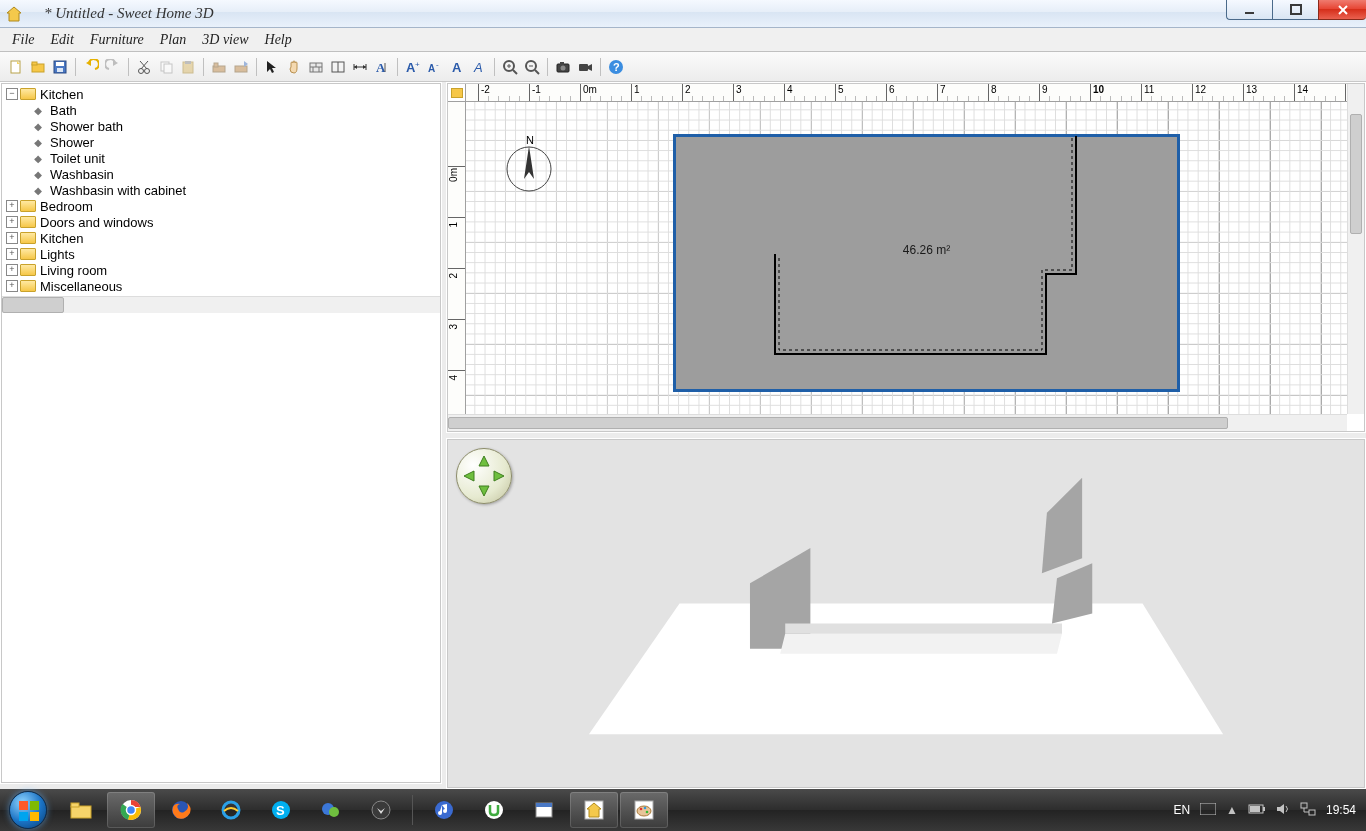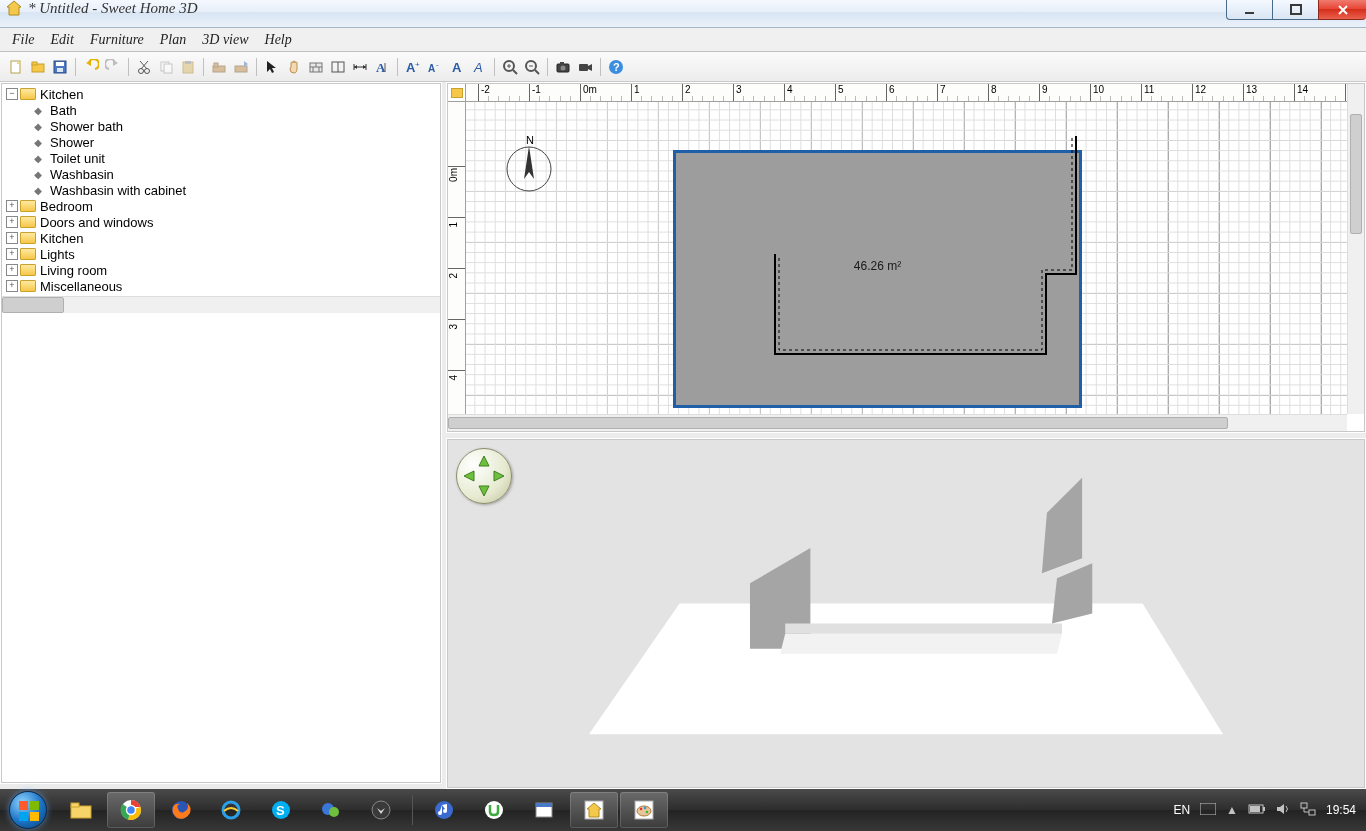--- a/index.html
+++ b/index.html
@@ -1,19 +1,19 @@
 <!DOCTYPE html>
 <html><head>
 <meta charset="utf-8">
 <style>
 * { margin:0; padding:0; box-sizing:border-box; }
 body { font-family: "Segoe UI", Arial, sans-serif; font-size:13px; overflow:hidden; width:1366px; height:831px; background:#fff; position:relative; }
 
 
-.titlebar { height:28px; background:linear-gradient(to bottom,#f5f9ff 0%,#e6eef8 45%,#d9e5f3 46%,#e9f1fb 100%); border-bottom:1px solid #a5b5c9; display:flex; padding-left:6px; position:relative; }
+.titlebar { height:28px; background:linear-gradient(to bottom,#f5f9ff 0%,#e6eef8 45%,#d9e5f3 46%,#e9f1fb 100%); border-bottom:1px solid #a5b5c9; display:flex; align-items:center; padding-left:6px; position:relative;gap:16px; }
 .titlebar .app-icon { width:16px; height:16px; margin-right:6px; display:inline-flex; align-items:center; justify-content:center; }
 .titlebar .title { font-family:"Comic Sans MS","Segoe Script",cursive; font-size:15px; font-style:italic; color:#333; }
 .winbtns { position:absolute; right:0; top:0; display:flex; height:20px; }
 .winbtn { width:46px; height:20px; border:1px solid #4a6a8a; border-top:none; border-right:none; display:flex; align-items:center; justify-content:center; font-size:12px; color:#222; }
 .winbtn.min { background:linear-gradient(to bottom,#f5f9ff,#d9e5f3); border-radius:0 0 0 4px;}
 .winbtn.max { background:linear-gradient(to bottom,#f5f9ff,#d9e5f3); }
 .winbtn.close { width:48px; background:linear-gradient(to bottom,#ef7b6f 0%,#e74736 45%,#d42b17 46%,#ea614f 100%); color:#fff; border-radius:0 0 4px 0; border-color:#8a2a1a;}
 
 
 .menubar { height:24px; display:flex; align-items:center; padding:0 4px; border-bottom:1px solid #c0c0c0; background:#f0f0f0; }
@@ -442,21 +442,21 @@
             <div class="rh" style="left: 522px;">8</div>
             <div class="rh minor" style="left: 532.2px;"></div>
             <div class="rh minor" style="left: 542.4px;"></div>
             <div class="rh minor" style="left: 552.6px;"></div>
             <div class="rh minor" style="left: 562.8px;"></div>
             <div class="rh" style="left: 573px;">9</div>
             <div class="rh minor" style="left: 583.2px;"></div>
             <div class="rh minor" style="left: 593.4px;"></div>
             <div class="rh minor" style="left: 603.6px;"></div>
             <div class="rh minor" style="left: 613.8px;"></div>
-            <div class="rh" style="left: 624px;">10</div>
+            <div class="rh" style="left: 624px; font-weight: bold;">10</div>
             <div class="rh minor" style="left: 634.2px;"></div>
             <div class="rh minor" style="left: 644.4px;"></div>
             <div class="rh minor" style="left: 654.6px;"></div>
             <div class="rh minor" style="left: 664.8px;"></div>
             <div class="rh" style="left: 675px; text-align: right;">11</div>
             <div class="rh minor" style="left: 685.2px;"></div>
             <div class="rh minor" style="left: 695.4px;"></div>
             <div class="rh minor" style="left: 705.6px;"></div>
             <div class="rh minor" style="left: 715.8px;"></div>
             <div class="rh" style="left: 726px;">12</div>
@@ -487,21 +487,21 @@
         <div class="gridwrap" style="background-position:-12px -13px,-12px -13px,-12px -13px,-12px -13px;">
 
           <div class="compass">
             <svg width="50" height="60" viewBox="0 0 50 60">
               <text x="22" y="10" font-size="11" id="compassN">N</text>
               <circle cx="25" cy="35" r="22" fill="none" stroke="#444" stroke-width="1"></circle>
               <polygon points="25,12 30,45 25,38 20,45" fill="#333"></polygon>
             </svg>
           </div>
 
-          <div class="room" style="left:207px; top:32px; width:409px; height:258px;margin-top:16px;">
+          <div class="room" style="left:207px; top:32px; width:507px; height:258px;">
             <div class="sel"></div>
             <span class="area">46.26 m²</span>
           </div>
 
           <svg style="position:absolute; left:207px; top:32px; width:453px; height:260px; pointer-events:none;">
             <polyline points="102,120 102,220 373,220 373,140 403,140 403,2" fill="none" stroke="#000" stroke-width="2"></polyline>
             <polyline points="106,124 106,216 369,216 369,136 399,136 399,2" fill="none" stroke="#000" stroke-width="1" stroke-dasharray="3 3"></polyline>
           </svg>
         </div>
       </div>

